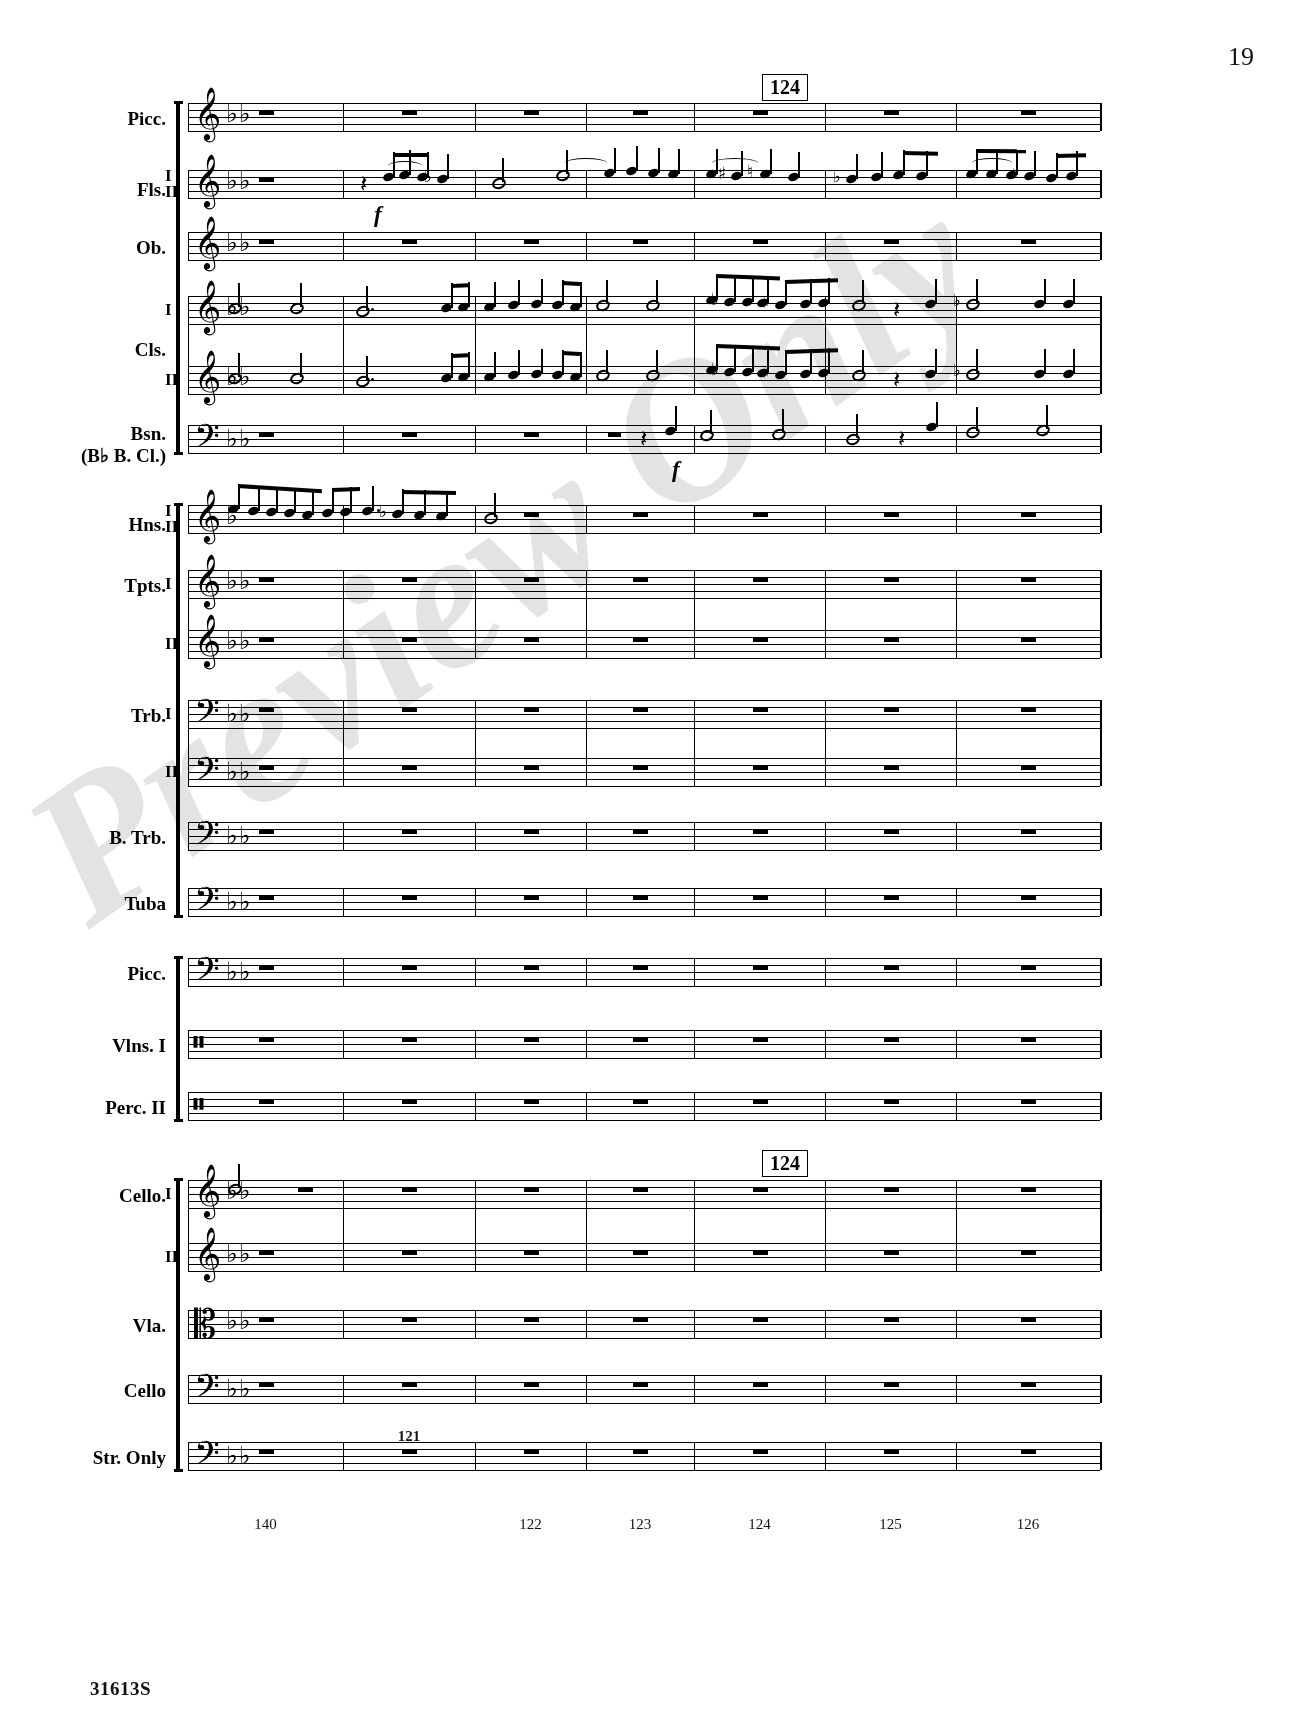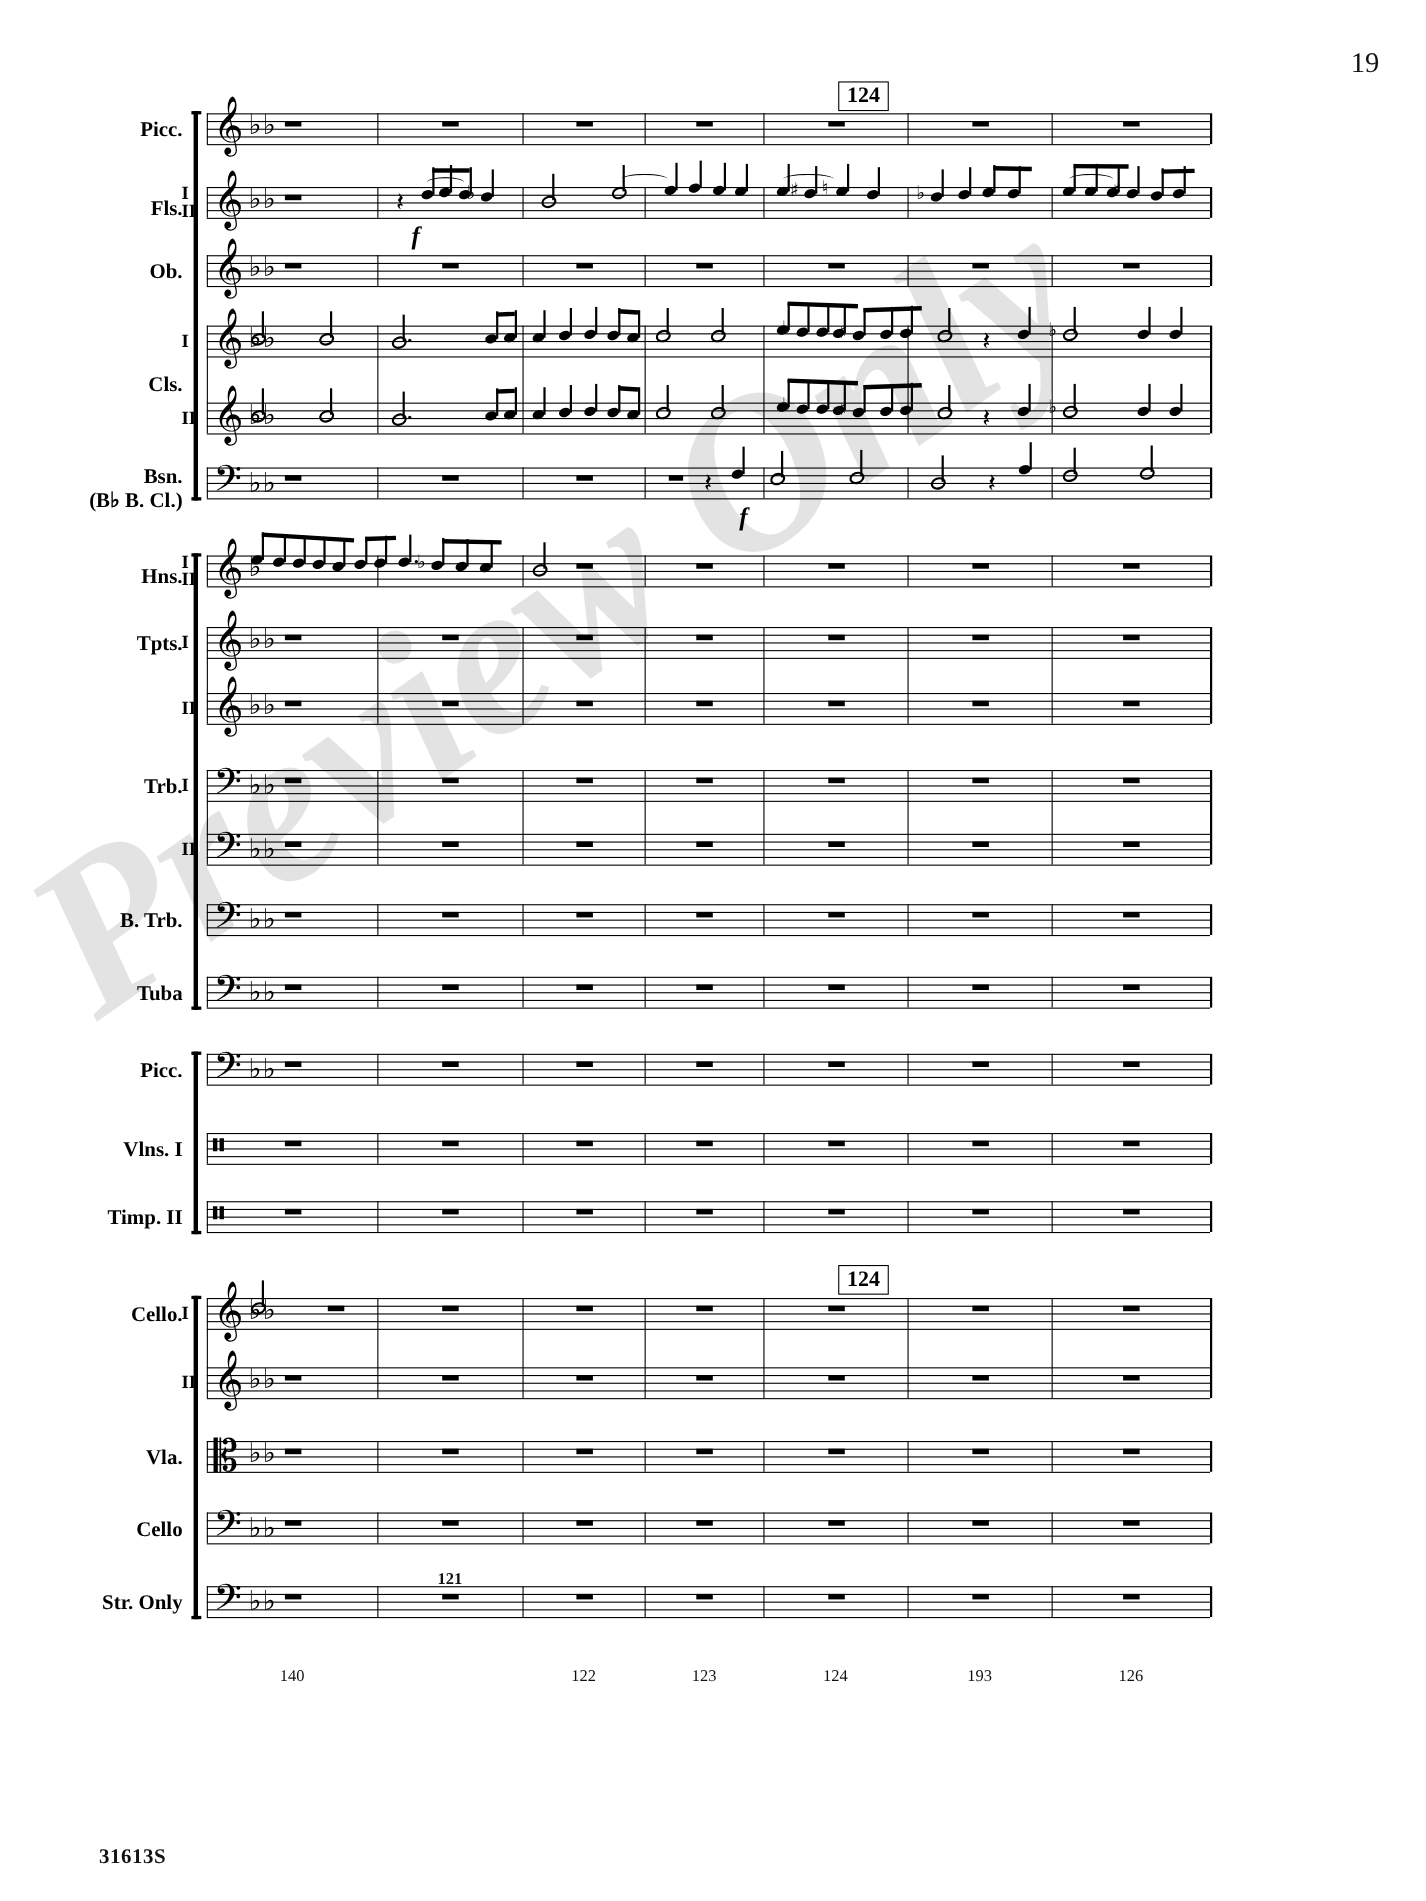--- a/index.html
+++ b/index.html
@@ -404,21 +404,21 @@
     <div class="clef perc" style="left: 194px; top: 1028px;">𝄥</div>
     <div class="inst-name" style="right: 1130px; top: 1035px; width: 200px;"><span>Vlns. I</span></div>
     <div class="staff" style="left: 188px; top: 1092px; width: 912px; height: 28px;">
       <div class="line l0"></div>
       <div class="line l1"></div>
       <div class="line l2"></div>
       <div class="line l3"></div>
       <div class="line l4"></div>
     </div>
     <div class="clef perc" style="left: 194px; top: 1090px;">𝄥</div>
-    <div class="inst-name" style="right: 1130px; top: 1097px; width: 200px;"><span>Timp. II</span></div>
+    <div class="inst-name" style="right: 1130px; top: 1097px; width: 200px;"><span>Perc. II</span></div>
     <div class="staff" style="left: 188px; top: 1180px; width: 912px; height: 28px;">
       <div class="line l0"></div>
       <div class="line l1"></div>
       <div class="line l2"></div>
       <div class="line l3"></div>
       <div class="line l4"></div>
     </div>
     <div class="clef treble" style="left: 194px; top: 1167px;">𝄞</div>
     <div class="keysig" style="left: 226px; top: 1178px;">♭♭</div>
     <div class="inst-name" style="right: 1130px; top: 1185px; width: 200px;"><span>Cello.</span></div>
@@ -950,19 +950,19 @@
     <div class="stem" style="left: 494px; top: 492.9px; height: 24px;"></div>
     <div class="notehead hollow" style="left: 228px; top: 1184.4px;"></div>
     <div class="stem" style="left: 238px; top: 1164.4px; height: 24px;"></div>
     <div class="rehearsal" style="left: 762px; top: 74px;">124</div>
     <div class="rehearsal" style="left: 762px; top: 1150px;">124</div>
     <div class="measure-number" style="left: 245.5px; top: 1516px;">140</div>
     <div class="measure-number" style="left: 389px; top: 1428px; font-weight: bold;">121</div>
     <div class="measure-number" style="left: 510.5px; top: 1516px;">122</div>
     <div class="measure-number" style="left: 620px; top: 1516px;">123</div>
     <div class="measure-number" style="left: 739.5px; top: 1516px;">124</div>
-    <div class="measure-number" style="left: 870.5px; top: 1516px;">193</div>
+    <div class="measure-number" style="left: 870.5px; top: 1516px;">125</div>
     <div class="measure-number" style="left: 1008px; top: 1516px;">126</div>
   </div>
 
 <div id="watermark">
   <span>Preview Only</span>
 </div>
 
 </body></html>

